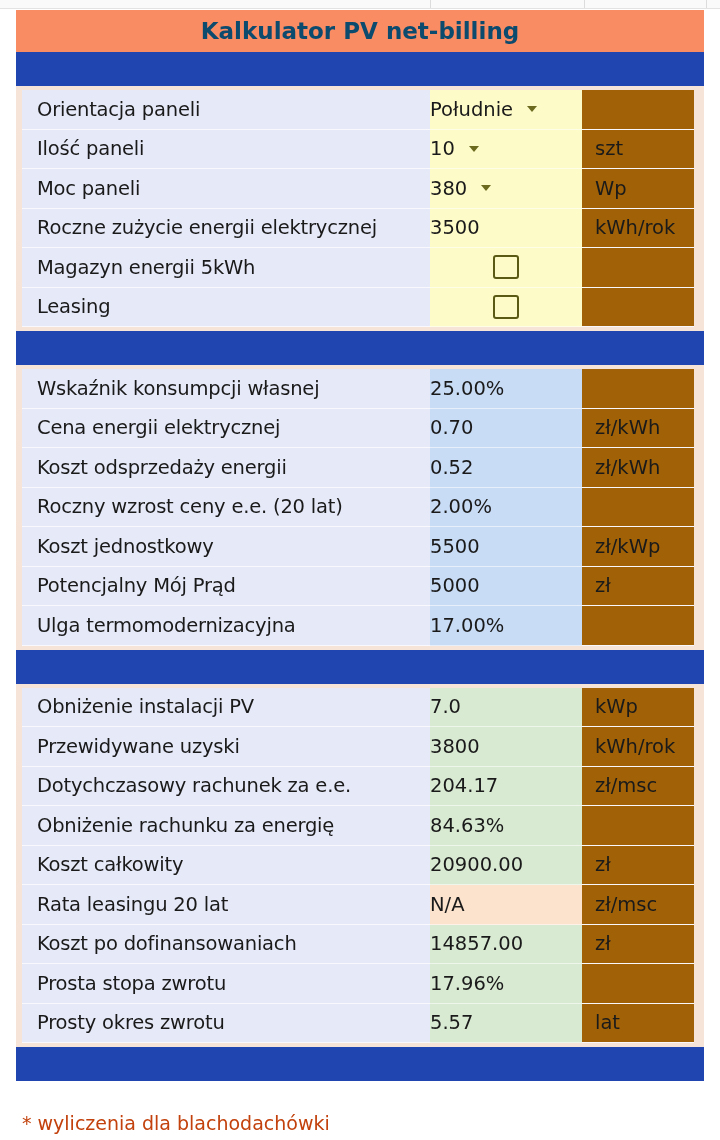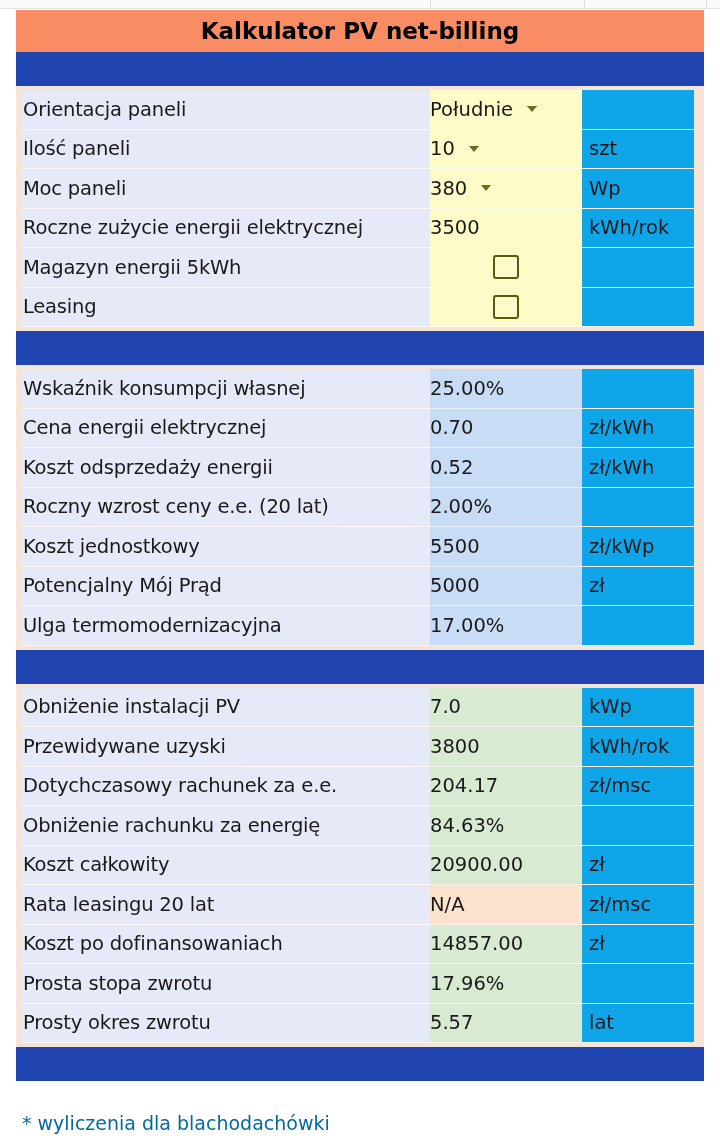--- a/index.html
+++ b/index.html
@@ -5,46 +5,46 @@
   html, body { margin:0; padding:0; }
   body {
     width:720px; height:1140px; background:#ffffff; position:relative; overflow:hidden;
     font-family:"DejaVu Sans", sans-serif; color:#1a1a1a;
   }
   .gridtop { position:absolute; left:0; top:0; width:720px; height:8px; background:#fafafa; border-bottom:1px solid #e3e3e3; }
   .gridtop .v { position:absolute; top:0; width:1px; height:8px; background:#dcdcdc; }
   .sheet { position:absolute; left:16px; top:10px; width:688px; }
   .title {
     height:42px; background:#f98c63; display:flex; align-items:center; justify-content:center;
-    font-family:"DejaVu Sans", sans-serif; font-weight:bold; font-size:23px; color:#000000;
+    font-family:"DejaVu Sans", sans-serif; font-weight:bold; font-size:23px; color:#0c4a6e;
   }
   .bar { height:34px; background:#2145b0; }
   .section { background:#f6e4d8; padding:4px 10px 4px 6px; }
   .row { display:flex; height:39.5px; align-items:stretch; }
   .row .lbl {
-    width:408px; background:#e6e9f8; display:flex; align-items:center; padding-left:1px;
+    width:408px; background:#e6e9f8; display:flex; align-items:center; padding-left:15px;
     font-size:19.5px; border-bottom:1.5px solid #f8f8fd; box-sizing:border-box; white-space:nowrap;
     letter-spacing:-0.2px;
   }
   .row .val {
     width:152px; display:flex; align-items:center; justify-content:flex-start; padding-right:6px;
     font-size:19.5px; box-sizing:border-box; border-bottom:1.5px solid rgba(255,255,255,0.55);
   }
   .row .unit {
-    width:112px; background:#0ea5e9; display:flex; align-items:center; padding-left:7px;
+    width:112px; background:#a16207; display:flex; align-items:center; padding-left:13px;
     font-size:19.5px; box-sizing:border-box; border-bottom:1.5px solid #f8f8fd; white-space:nowrap;
   }
   .sec-inputs .val { background:#fdfbc8; }
   .sec-params .val { background:#c9dcf5; }
   .sec-results .val { background:#d9ead3; }
   .sec-results .val.warn { background:#fce3cd; }
   .dd { display:inline-block; width:0; height:0; border-left:5px solid transparent; border-right:5px solid transparent; border-top:6px solid #6b6a1e; margin-left:14px; margin-right:4px; }
   .val.center { justify-content:center; padding-right:0; }
   .chk { width:26px; height:24px; border:2.5px solid #5a5a14; border-radius:3px; box-sizing:border-box; background:transparent; }
-  .footnote { position:absolute; left:22px; top:1112px; font-size:19px; color:#0369a1; }
+  .footnote { position:absolute; left:22px; top:1112px; font-size:19px; color:#c2410c; }
 </style>
 </head>
 <body>
 
 <div class="gridtop">
   <div class="v" style="left:430px"></div>
   <div class="v" style="left:584px"></div>
   <div class="v" style="left:706px"></div>
 </div>
 

